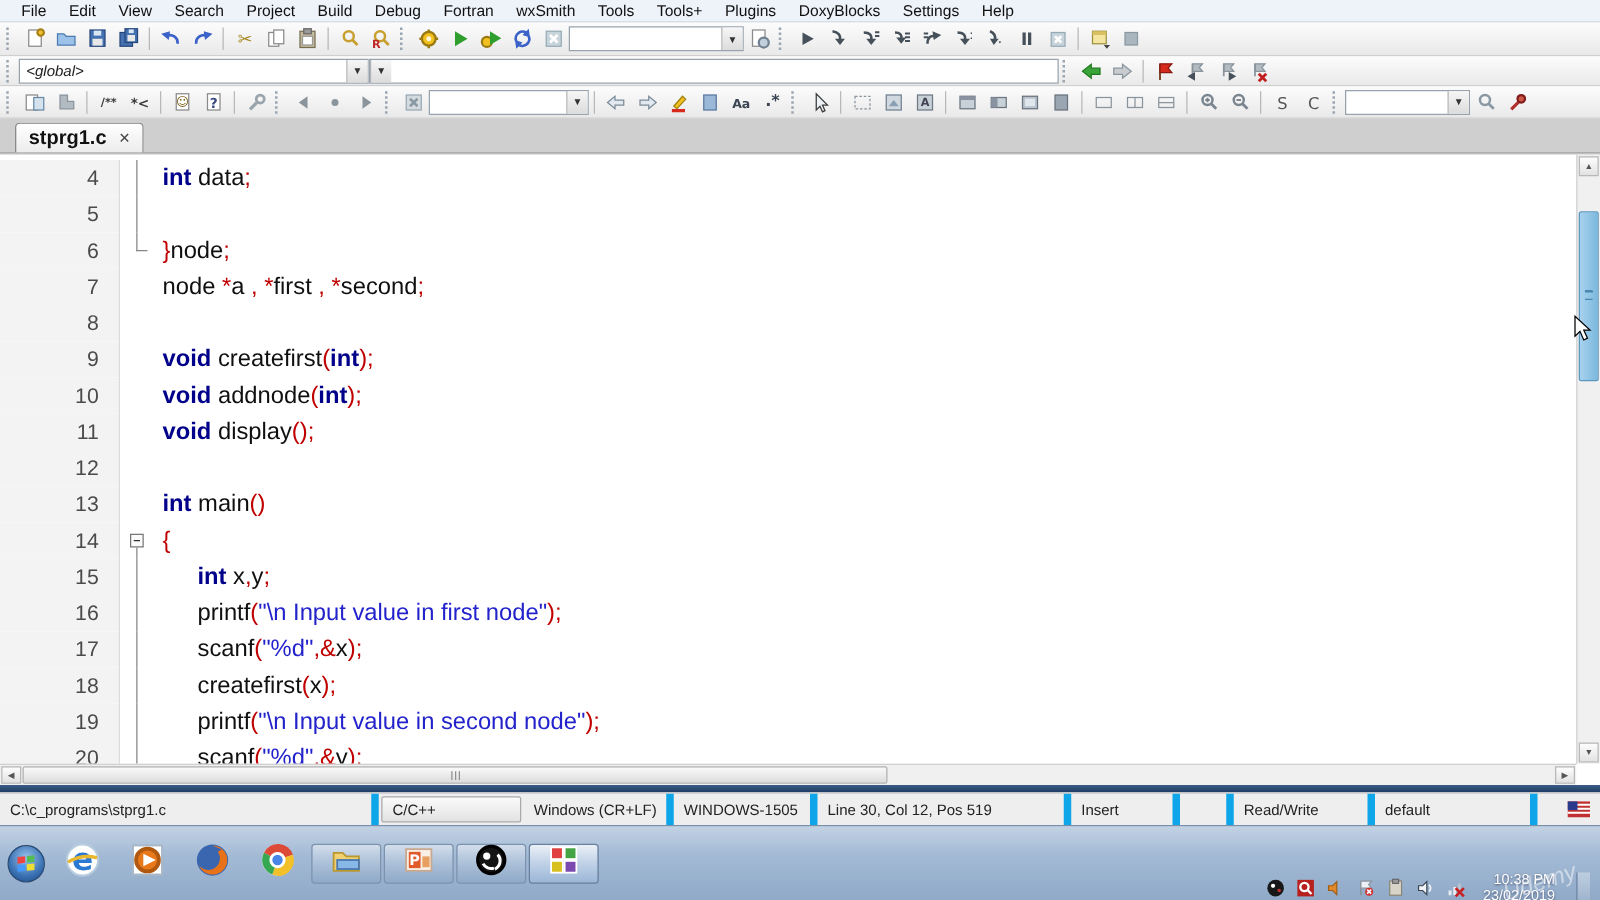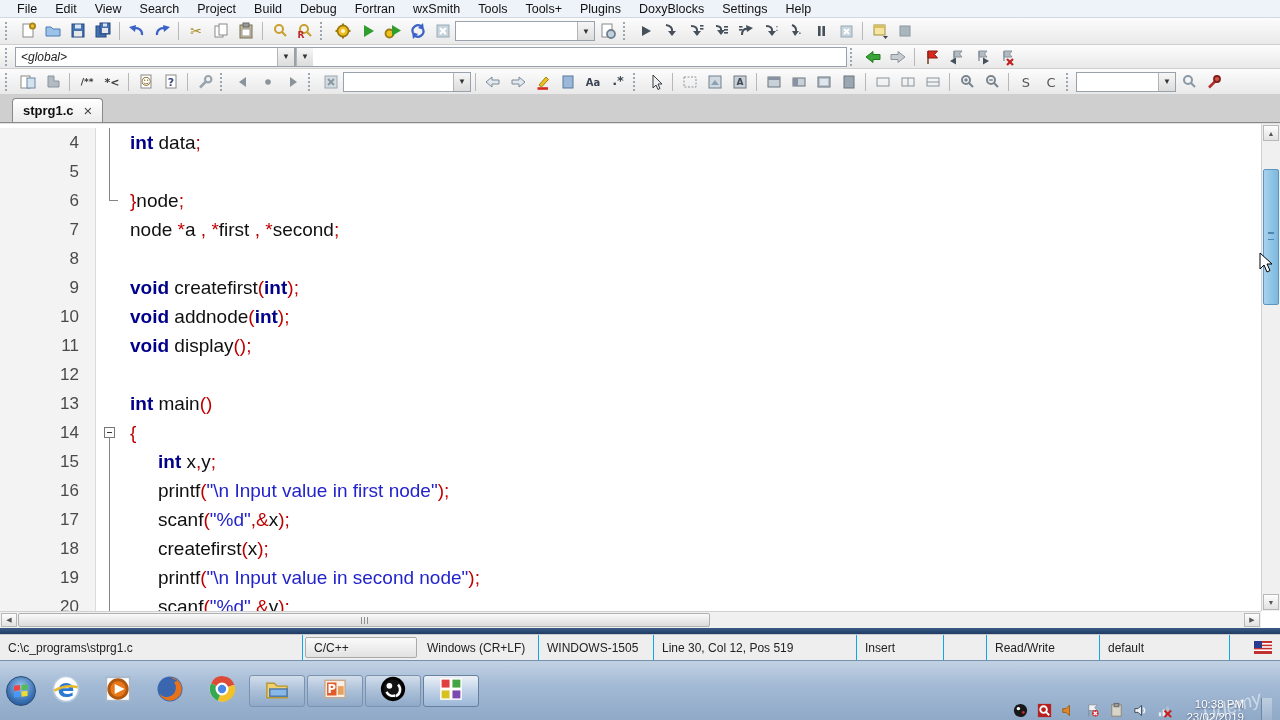--- a/index.html
+++ b/index.html
@@ -28,21 +28,21 @@
   .tb-sep { width:1px; height:18px; background:#b8b8b8; margin:0 4px; }
   .icon-btn { width:25px; height:22px; display:flex; align-items:center; justify-content:center; }
   .icon-btn svg { display:block; }
   .combo { height:20px; background:#fff; border:1px solid #98a2ac; display:flex; align-items:center; font-size:12px; color:#222; }
   .combo .cval { padding-left:5px; white-space:nowrap; overflow:hidden; flex:1; }
   .combo .carrow { width:17px; align-self:stretch; background:linear-gradient(#f6f6f6,#dcdcdc); border-left:1px solid #b4b4b4; display:flex; align-items:center; justify-content:center; font-size:8px; color:#333; }
 
   
   .tabbar { height:28px; background:#cfcfcf; border-bottom:1px solid #8a8a8a; display:flex; align-items:flex-end; padding-left:12px; flex:0 0 auto;}
   .tab { height:24px; background:linear-gradient(#ffffff,#ececec); border:1px solid #8a8a8a; border-bottom:none; border-radius:4px 4px 0 0; display:flex; align-items:center; padding:0 10px; gap:10px; }
-  .tab-label { font-size:13px; font-weight:bold; color:#111; }
+  .tab-label { font-size:16px; font-weight:bold; color:#111; }
   .tab-close { font-size:15px; color:#444; line-height:1; }
 
   
   .editor { position:relative; height:505px; background:#fff; overflow:hidden; border-top:1px solid #e0e0e0; flex:0 0 auto;}
   .code-area { position:absolute; left:0; top:0; right:19px; bottom:17px; overflow:hidden; padding-top:4px;}
   .line { display:flex; height:29px; align-items:center; }
   .lnum { width:96px; flex:0 0 auto; text-align:right; padding-right:16px; font-size:17px; color:#4a4a4a; background:#f3f3f3; height:100%; display:flex; align-items:center; justify-content:flex-end; border-right:1px solid #dcdcdc;}
   .fold { width:30px; flex:0 0 auto; position:relative; height:100%; }
   .fold .guide { position:absolute; left:13px; top:0; bottom:0; border-left:1px solid #858585; }
   .fold .endmark { position:absolute; left:13px; top:0; height:15px; width:9px; border-left:1px solid #858585; border-bottom:1px solid #858585; }
@@ -61,21 +61,21 @@
   .hscroll { position:absolute; left:0; right:19px; bottom:0; height:17px; background:#f0f0f0; border-top:1px solid #d0d0d0; }
   .hbtn { top:1px; bottom:1px; width:16px; }
   .hthumb { position:absolute; top:1px; bottom:1px; left:18px; width:692px; background:linear-gradient(#fafafa,#dcdcdc); border:1px solid #b0b0b0; border-radius:2px; display:flex; align-items:center; justify-content:center; gap:2px;}
   .hthumb i { width:1px; height:7px; background:#909090; }
 
   .mouse-cursor { position:absolute; right:6px; top:128px; }
 
   
   .framestrip { height:6px; background:linear-gradient(#3c5c86,#1e3c64); flex:0 0 auto;}
   .statusbar { height:26px; background:#eeeeee; border-top:1px solid #cacaca; display:flex; align-items:stretch; font-size:12px; color:#222; flex:0 0 auto;}
-  .scell { display:flex; align-items:center; padding:0 8px; border-right:1px solid #0ea5e9; white-space:nowrap; overflow:hidden;}
+  .scell { display:flex; align-items:center; padding:0 8px; border-right:6px solid #0ea5e9; white-space:nowrap; overflow:hidden;}
   .scell.raised { border:1px solid #aaa; border-radius:2px; background:linear-gradient(#fafafa,#e2e2e2); margin:2px 2px; }
   .scell.flagcell { margin-left:auto; border-right:none; }
 
   
   .taskbar { height:38px; background:linear-gradient(#c2d2e4,#a3bad5 40%,#8fa9c7); border-top:1px solid #7890ac; display:flex; align-items:center; padding:0 2px; position:relative; flex:1;}
   .start-orb { width:38px; height:34px; display:flex; align-items:center; justify-content:center; }
   .orb { width:30px; height:30px; border-radius:50%; background:radial-gradient(circle at 50% 35%, #9cc6ee, #3a72b4 60%, #1c4a86); border:1px solid #2a4a74; display:flex; align-items:center; justify-content:center;}
   .task-icon { width:52px; height:34px; display:flex; align-items:center; justify-content:center; }
   .task-btn { width:56px; height:32px; margin:0 1px; border:1px solid #7c92ae; border-radius:3px; background:linear-gradient(rgba(255,255,255,.45),rgba(255,255,255,.12) 50%,rgba(120,150,190,.25)); display:flex; align-items:center; justify-content:center;}
   .task-btn.active { background:linear-gradient(rgba(255,255,255,.75),rgba(230,240,255,.45) 50%,rgba(160,190,225,.5)); border-color:#68809e;}

